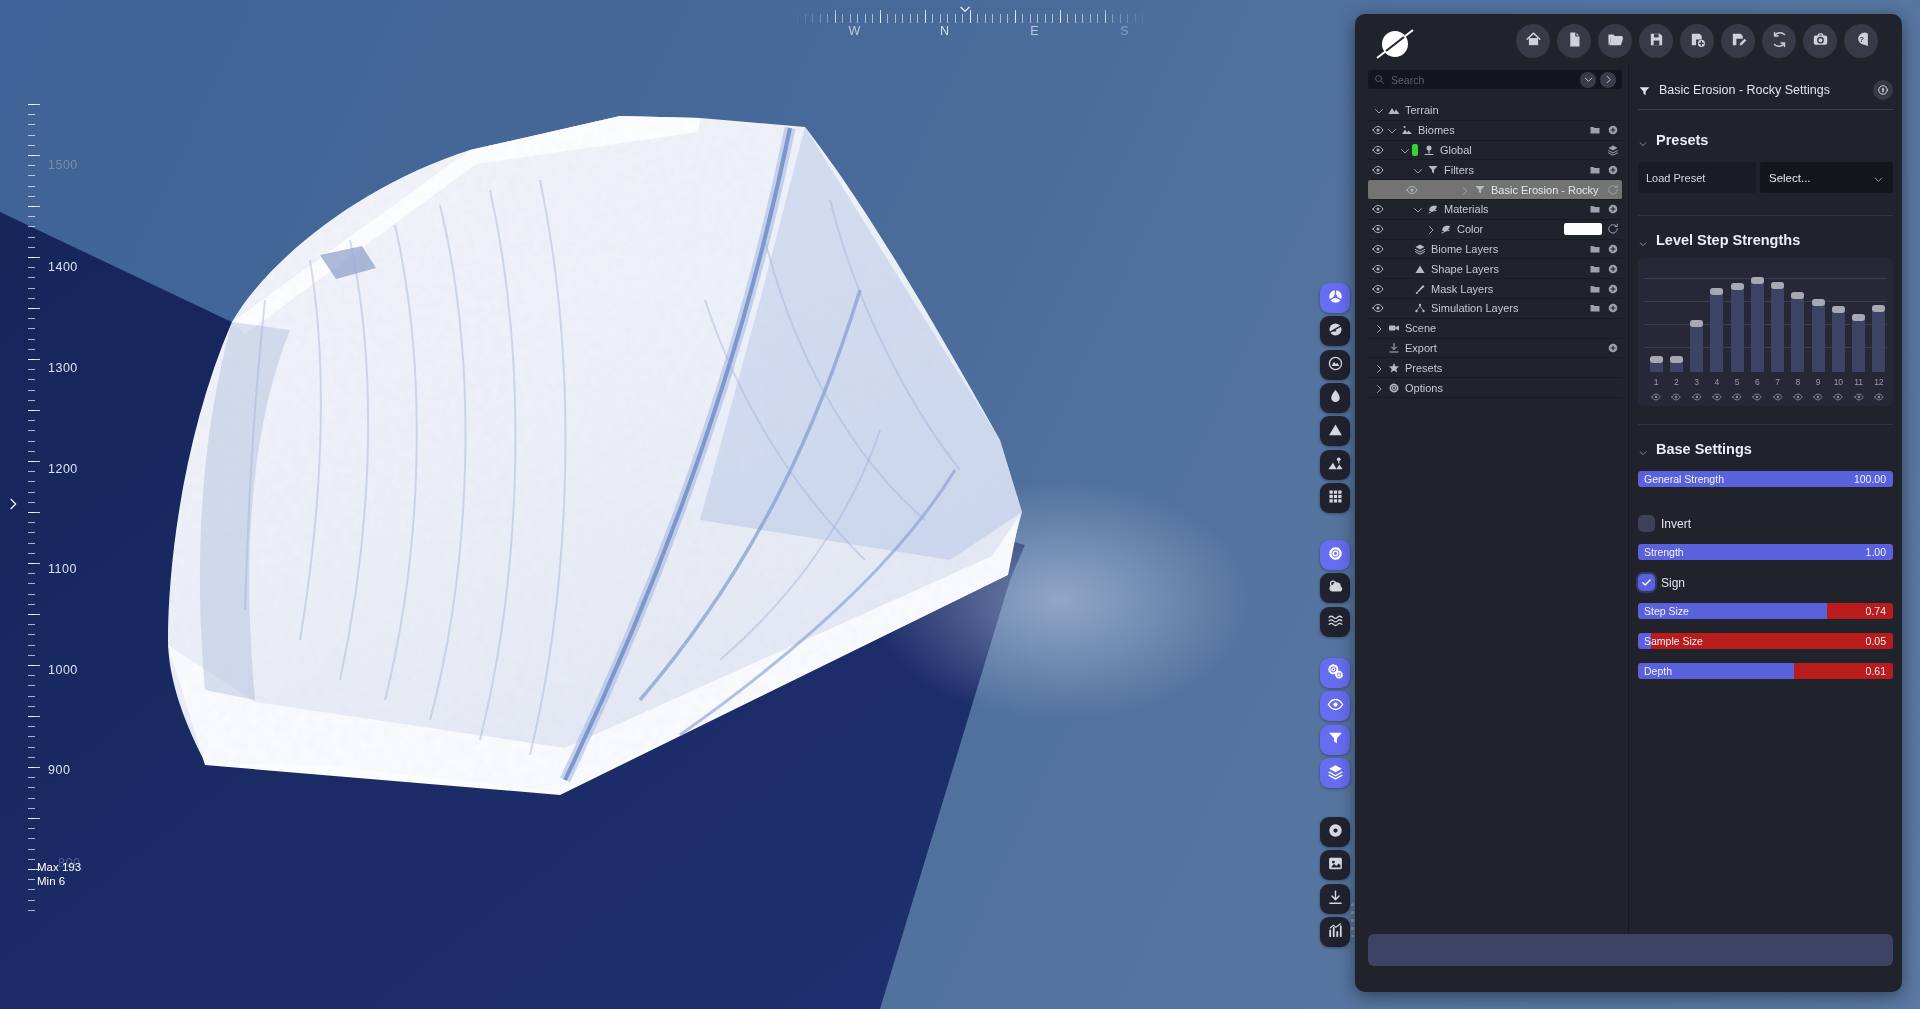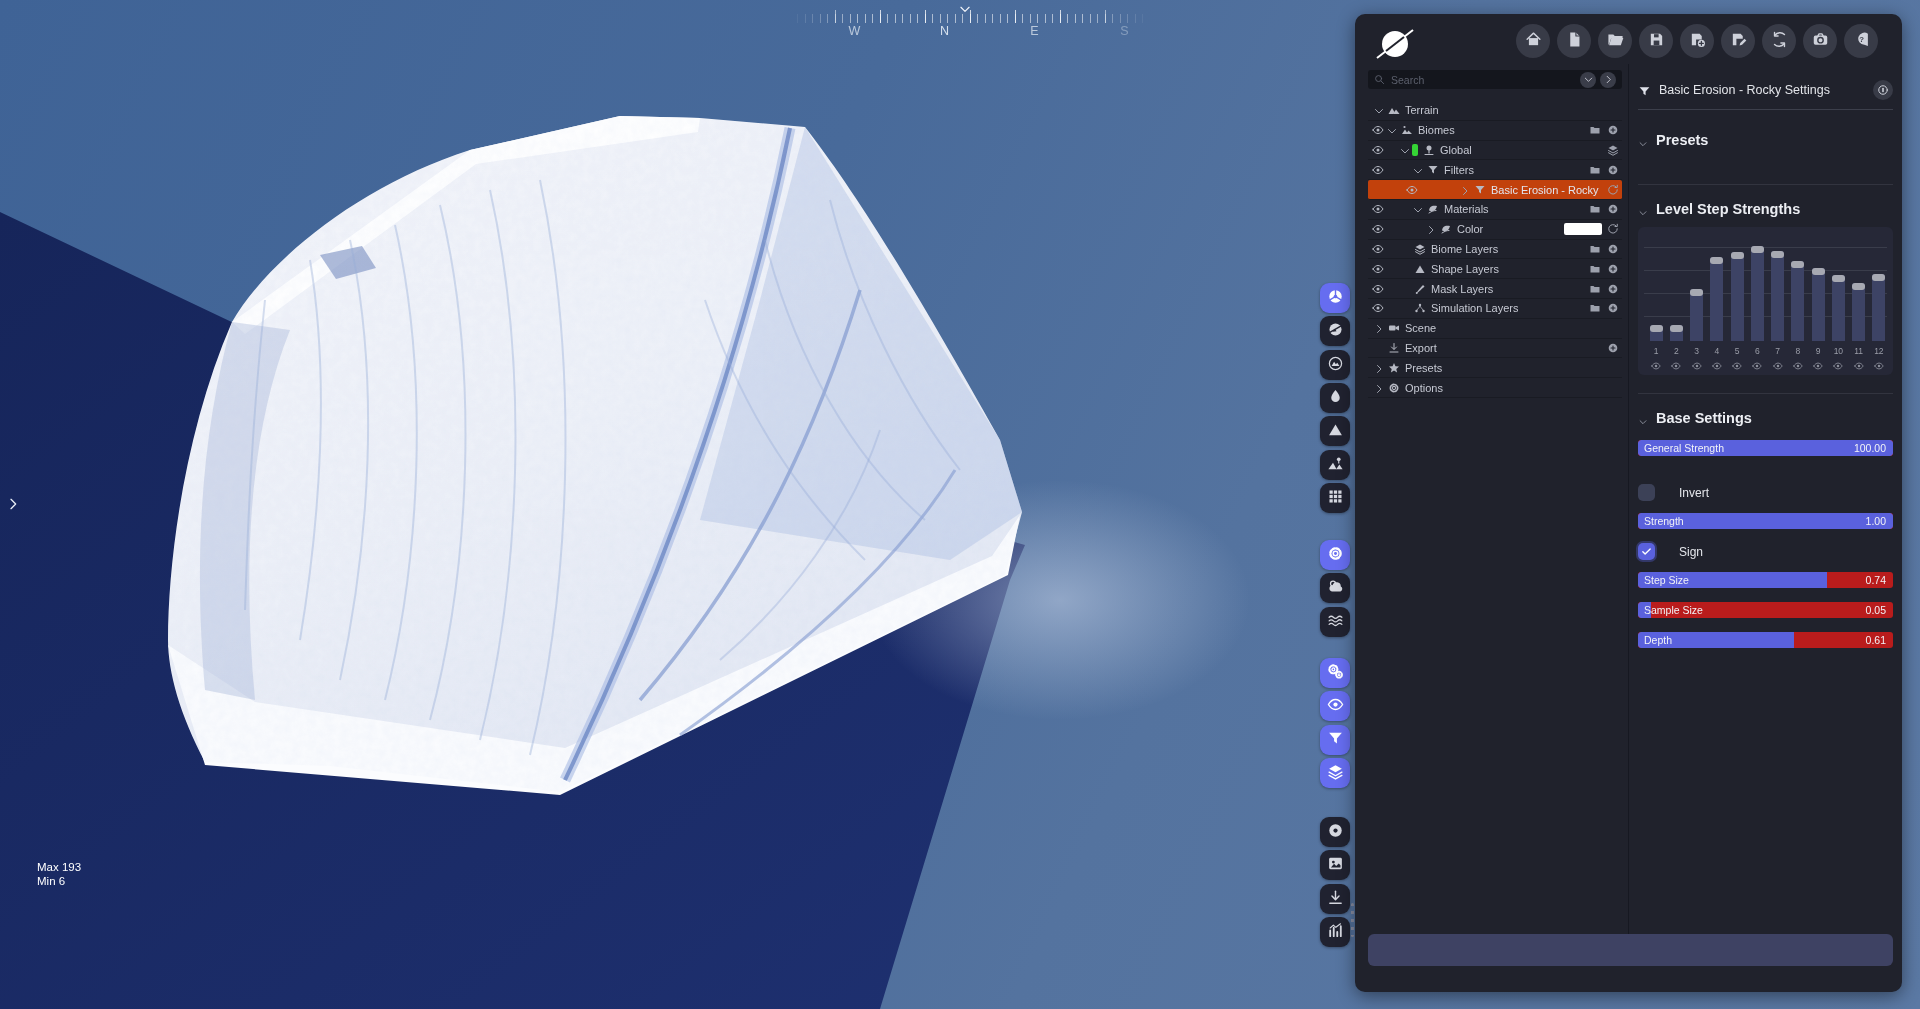--- a/index.html
+++ b/index.html
@@ -64,21 +64,21 @@
   #search-input { border:0; outline:0; background:transparent; color:#aeb2bd;
     font-size:10.5px; margin-left:6px; width:140px; font-family:inherit; }
   #search-input::placeholder { color:#5c606d; }
   .mini-circle { width:16px; height:16px; border-radius:50%; background:#3a3d49; color:#c9ccd5;
     display:flex; align-items:center; justify-content:center; margin-left:4px; cursor:pointer; }
   .mini-circle svg { width:9px; height:9px; }
 
   #tree-rows { margin-top:12px; }
   .tree-row { display:flex; align-items:center; height:19.8px; border-bottom:1px solid #191b23;
     color:#c6c9d3; font-size:11px; cursor:pointer; padding:0 2px; }
-  .tree-row.selected { background:#c2410c; border-radius:2px; color:#e2e5ee;padding-left:36px; }
+  .tree-row.selected { background:#737373; border-radius:2px; color:#e2e5ee;padding-left:36px; }
   .tr-eye { width:15px; height:12px; color:#b4b8c2; flex:0 0 auto; }
   .tr-exp { width:14px; height:10px; color:#9da1ad; flex:0 0 auto; }
   .tr-ico { width:15px; height:12px; color:#b7bac4; flex:0 0 auto; margin-right:4px; }
   .tr-eye svg,.tr-exp svg,.tr-ico svg { width:12px; height:12px; display:block; margin:auto; }
   .tr-label { white-space:nowrap; overflow:hidden; }
   .tr-spacer { flex:1; }
   .tr-right { width:15px; height:12px; color:#9da1ad; flex:0 0 auto; margin-left:3px; }
   .tr-right svg { width:12px; height:12px; display:block; margin:auto; }
   .tr-swatch { width:6px; height:12px; border-radius:2px; margin-right:3px; flex:0 0 auto; }
   .tr-swatch-wide { width:38px; height:12px; border-radius:2px; margin-left:3px; flex:0 0 auto; }
@@ -111,21 +111,21 @@
   .dropdown .dd-chev svg { width:11px; height:11px; }
 
   .slider { position:relative; height:16px; border-radius:3px; background:#b91c1c;
     overflow:hidden; cursor:ew-resize; }
   .slider .fill { position:absolute; left:0; top:0; bottom:0; background:#5a61dd; border-radius:3px 0 0 3px; }
   .slider .s-label { position:absolute; left:6px; top:0; bottom:0; display:flex; align-items:center;
     font-size:10.5px; color:#f2f3f7; }
   .slider .s-value { position:absolute; right:7px; top:0; bottom:0; display:flex; align-items:center;
     font-size:10.5px; color:#f2f3f7; }
 
-  .checkbox-row { display:flex; align-items:center; gap:24px; }
+  .checkbox-row { display:flex; align-items:center; gap:6px; }
   .checkbox { width:17px; height:17px; border-radius:5px; background:#3c4157; cursor:pointer;
     display:flex; align-items:center; justify-content:center; color:#ffffff; }
   .checkbox.checked { background:#5a61dd; box-shadow:0 0 0 2px rgba(90,97,221,.35); }
   .checkbox svg { width:11px; height:11px; }
   .checkbox-label { font-size:12px; color:#e4e6eb; }
 
   
   #chart-box { position:relative; margin-top:10px; height:148px; background:#262837; border-radius:6px; }
   .gridline { position:absolute; left:6px; right:6px; height:1px; background:#3a3d4b; }
   #bars { position:absolute; left:8px; right:4px; bottom:34px; height:104px;
@@ -223,20 +223,34 @@
           <path d="M5 9l7 7 7-7"></path>
         </svg></div>
     <div id="compass-labels">
         <div class="compass-label" style="left: 65px; opacity: 0.8;">W</div>
         <div class="compass-label" style="left: 155px; opacity: 1;">N</div>
         <div class="compass-label" style="left: 245px; opacity: 0.8;">E</div>
         <div class="compass-label" style="left: 335px; opacity: 0.4;">S</div>
       </div>
   </div>
 
+  <div id="ruler">
+    <div class="ruler-ticks"></div>
+    <div class="ruler-ticks-major"></div>
+    <div id="ruler-labels">
+        <div class="ruler-label" style="top: 61px; color: rgba(130, 148, 178, 0.85);">1500</div>
+        <div class="ruler-label" style="top: 163px;">1400</div>
+        <div class="ruler-label" style="top: 264px;">1300</div>
+        <div class="ruler-label" style="top: 365px;">1200</div>
+        <div class="ruler-label" style="top: 465px;">1100</div>
+        <div class="ruler-label" style="top: 566px;">1000</div>
+        <div class="ruler-label" style="top: 666px;">900</div>
+        <div class="ruler-label" style="top: 759px; color: rgba(90, 110, 165, 0.8); left: 30px;">800</div>
+      </div>
+  </div>
   <div id="minmax">
     <div>Max 193</div>
     <div>Min 6</div>
   </div>
   <div id="vp-collapse"><svg viewBox="0 0 24 24" fill="none" stroke="currentColor" stroke-width="2" stroke-linecap="round" stroke-linejoin="round">
         <path d="M9 5l7 7-7 7"></path>
       </svg></div>
 </div>
 
 <div id="side-toolbar">
@@ -864,20 +878,29 @@
     <div class="hdr-underline"></div>
 
     <div class="gap22"></div>
     <div class="section-title">
       <span class="sec-chev"><svg viewBox="0 0 24 24" fill="none" stroke="currentColor" stroke-width="2" stroke-linecap="round" stroke-linejoin="round">
             <path d="M5 9l7 7 7-7"></path>
           </svg></span>
       <span>Presets</span>
     </div>
     <div class="gap14"></div>
+    <div class="field-row" style="height:31px;">
+      <div class="field-label">Load Preset</div>
+      <div class="dropdown">
+        <span>Select...</span>
+        <span class="dd-chev"><svg viewBox="0 0 24 24" fill="none" stroke="currentColor" stroke-width="2" stroke-linecap="round" stroke-linejoin="round">
+              <path d="M5 9l7 7 7-7"></path>
+            </svg></span>
+      </div>
+    </div>
     <div class="gap22"></div>
       <div class="sec-divider"></div>
       <div class="gap16"></div>
 
     <div class="section-title">
       <span class="sec-chev"><svg viewBox="0 0 24 24" fill="none" stroke="currentColor" stroke-width="2" stroke-linecap="round" stroke-linejoin="round">
             <path d="M5 9l7 7 7-7"></path>
           </svg></span>
       <span>Level Step Strengths</span>
     </div>

